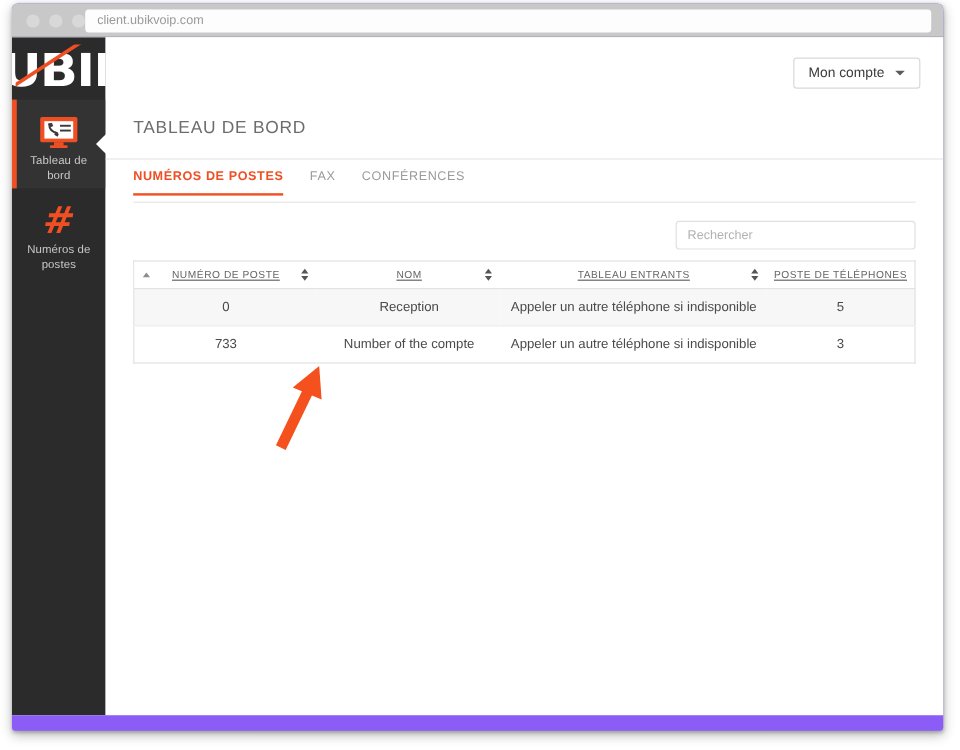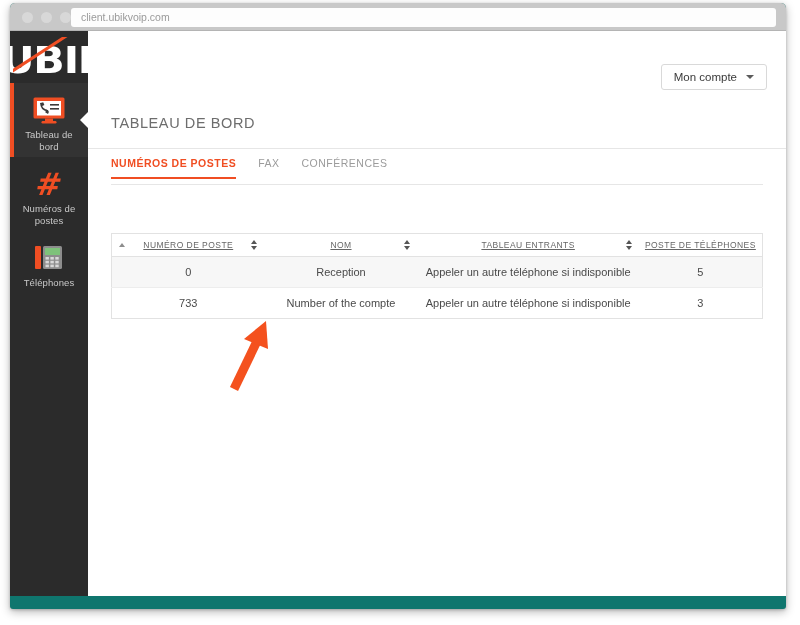--- a/index.html
+++ b/index.html
@@ -15,21 +15,21 @@
     -webkit-font-smoothing: antialiased;
   }
 
   
   #browser-window {
     position: absolute;
     left: 10px;
     top: 3px;
     width: 776px;
     height: 606px;
-    background: #0f766e;
+    background: #8b5cf6;
     border-radius: 5px 5px 3px 3px;
     box-shadow: 0 3px 10px rgba(0,0,0,0.28), 0 1px 3px rgba(0,0,0,0.2);
     box-sizing: border-box;
   }
   #titlebar {
     position: absolute;
     left: 0; top: 0;
     width: 100%;
     height: 28px;
     background: #c8c8c8;
@@ -170,21 +170,21 @@
     font-weight: bold;
     color: #f04e23;
     line-height: 31px;
     transform: skewX(-9deg);
   }
 
   
   #content {
     position: absolute;
     left: 78px;
-    top: 16px;
+    top: 0;
     right: 0;
     height: 100%;
     background: #ffffff;
   }
   #account-btn {
     position: absolute;
     right: 19px;
     top: 17px;
     height: 26px;
     padding: 0 12px;
@@ -398,61 +398,41 @@
         <div class="nav-label">Tableau de bord</div>
       </div>
 
       <div class="nav-item">
         <div class="nav-icon">
           <span class="hash">#</span>
         </div>
         <div class="nav-label">Numéros de postes</div>
       </div>
 
-      <div class="nav-item">
-        <div class="nav-icon">
-          <svg width="30" height="28" viewBox="0 0 30 28">
-            <rect x="1" y="2" width="6" height="23" rx="1" fill="#f04e23"></rect>
-            <rect x="9" y="2" width="19" height="23" rx="1.5" fill="#8d8d8d"></rect>
-            <rect x="11" y="4" width="15" height="7" fill="#7ec27a"></rect>
-            <g fill="#d9d9d9">
-              <rect x="11.5" y="13" width="3.4" height="2.6"></rect>
-              <rect x="16.4" y="13" width="3.4" height="2.6"></rect>
-              <rect x="21.3" y="13" width="3.4" height="2.6"></rect>
-              <rect x="11.5" y="16.8" width="3.4" height="2.6"></rect>
-              <rect x="16.4" y="16.8" width="3.4" height="2.6"></rect>
-              <rect x="21.3" y="16.8" width="3.4" height="2.6"></rect>
-              <rect x="11.5" y="20.6" width="3.4" height="2.6"></rect>
-              <rect x="16.4" y="20.6" width="3.4" height="2.6"></rect>
-              <rect x="21.3" y="20.6" width="3.4" height="2.6"></rect>
-            </g>
-          </svg>
-        </div>
-        <div class="nav-label">Téléphones</div>
-      </div>
 
 
     </div>
 
     <div id="content">
 
       <div id="account-btn">
         <span>Mon compte</span>
         <span class="caret-down"></span>
       </div>
 
       <div id="page-title">TABLEAU DE BORD</div>
       <div id="title-rule"></div>
 
       <div id="tabs">
         <div class="tab active">NUMÉROS DE POSTES</div>
         <div class="tab">FAX</div>
         <div class="tab">CONFÉRENCES</div>
       </div>
 
+      <input id="search-input" type="text" placeholder="Rechercher" style="">
 
       <table id="data-table">
         <colgroup>
           <col style="width:23.5%">
           <col style="width:23.5%">
           <col style="width:34%">
           <col style="width:19%">
         </colgroup>
         <thead>
           <tr>

